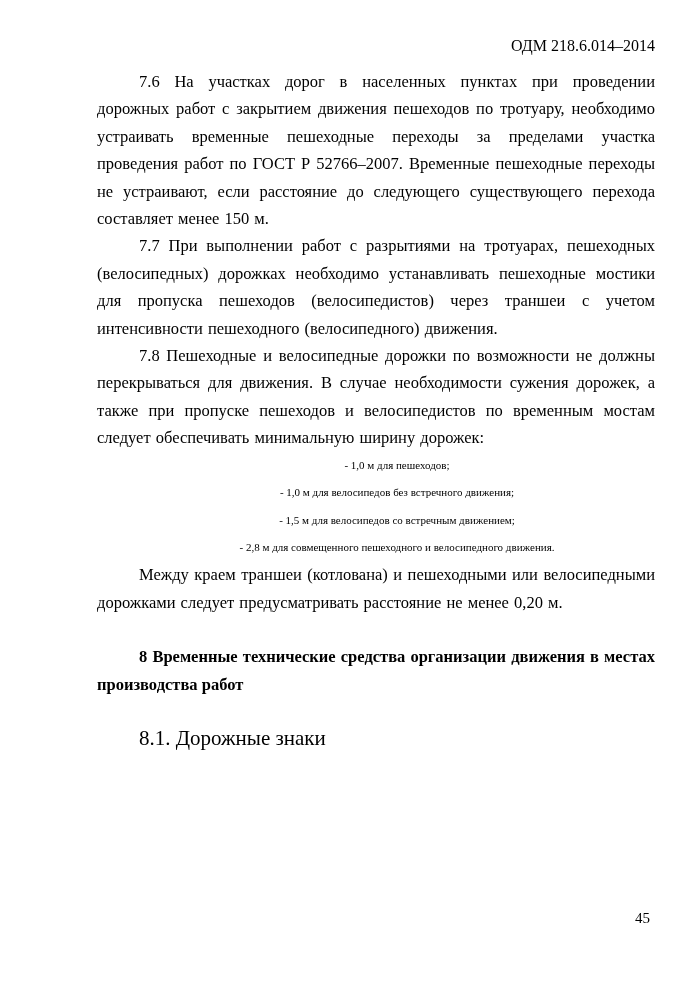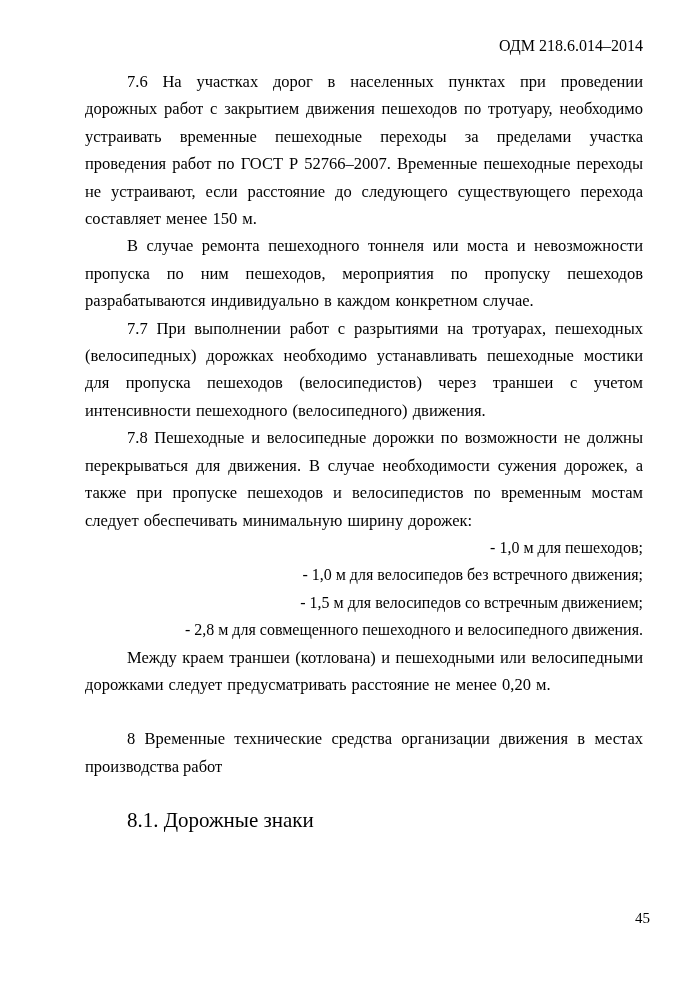--- a/index.html
+++ b/index.html
@@ -12,52 +12,52 @@
     width: 700px;
     height: 990px;
     background: #ffffff;
     font-family: "Liberation Serif", "DejaVu Serif", serif;
     color: #000000;
     overflow: hidden;
     box-sizing: border-box;
   }
   .content {
     position: absolute;
-    left: 85px;
+    left: 97px;
     top: 36px;
     width: 558px;
   }
   .doc-code {
     text-align: right;
     font-size: 16px;
     line-height: 20px;
     margin: 0 0 12px 0;
   }
   p.para {
     margin: 0;
     font-size: 16.5px;
     line-height: 27.4px;
     text-align: justify;
     text-indent: 42px;
     word-spacing: 1px;
   }
   p.list-line {
     margin: 0;
-    font-size: 16px;
+    font-size: 11px;
     line-height: 27.4px;
-    text-align: right;
+    text-align: center;
     text-indent: 42px;
   }
   p.section-heading {
     margin: 27px 0 0 0;
     font-size: 16.5px;
     line-height: 27.4px;
     text-align: justify;
     text-indent: 42px;
-    font-weight: normal;
+    font-weight: bold;
   }
   p.subsection {
     margin: 0;
     font-size: 21px;
     line-height: 27.4px;
     text-align: left;
     text-indent: 42px;
   }
   p.subsection.first {
     margin-top: 27px;
@@ -73,21 +73,20 @@
 </head>
 <body>
 
 <div class="page">
   <div class="content">
 
     <div class="doc-code">ОДМ 218.6.014–2014</div>
 
     <p class="para">7.6 На участках дорог в населенных пунктах при проведении дорожных работ с закрытием движения пешеходов по тротуару, необходимо устраивать временные пешеходные переходы за пределами участка проведения работ по ГОСТ Р 52766–2007. Временные пешеходные переходы не устраивают, если расстояние до следующего существующего перехода составляет менее 150 м.</p>
 
-    <p class="para">В случае ремонта пешеходного тоннеля или моста и невозможности пропуска по ним пешеходов, мероприятия по пропуску пешеходов разрабатываются индивидуально в каждом конкретном случае.</p>
 
     <p class="para">7.7 При выполнении работ с разрытиями на тротуарах, пешеходных (велосипедных) дорожках необходимо устанавливать пешеходные мостики для пропуска пешеходов (велосипедистов) через траншеи с учетом интенсивности пешеходного (велосипедного) движения.</p>
 
 
     <p class="para">7.8 Пешеходные и велосипедные дорожки по возможности не должны перекрываться для движения. В случае необходимости сужения дорожек, а также при пропуске пешеходов и велосипедистов по временным  мостам следует обеспечивать минимальную ширину дорожек:</p>
 
     <p class="list-line">- 1,0 м для пешеходов;</p>
 
     <p class="list-line">- 1,0 м для велосипедов без встречного движения;</p>
 

